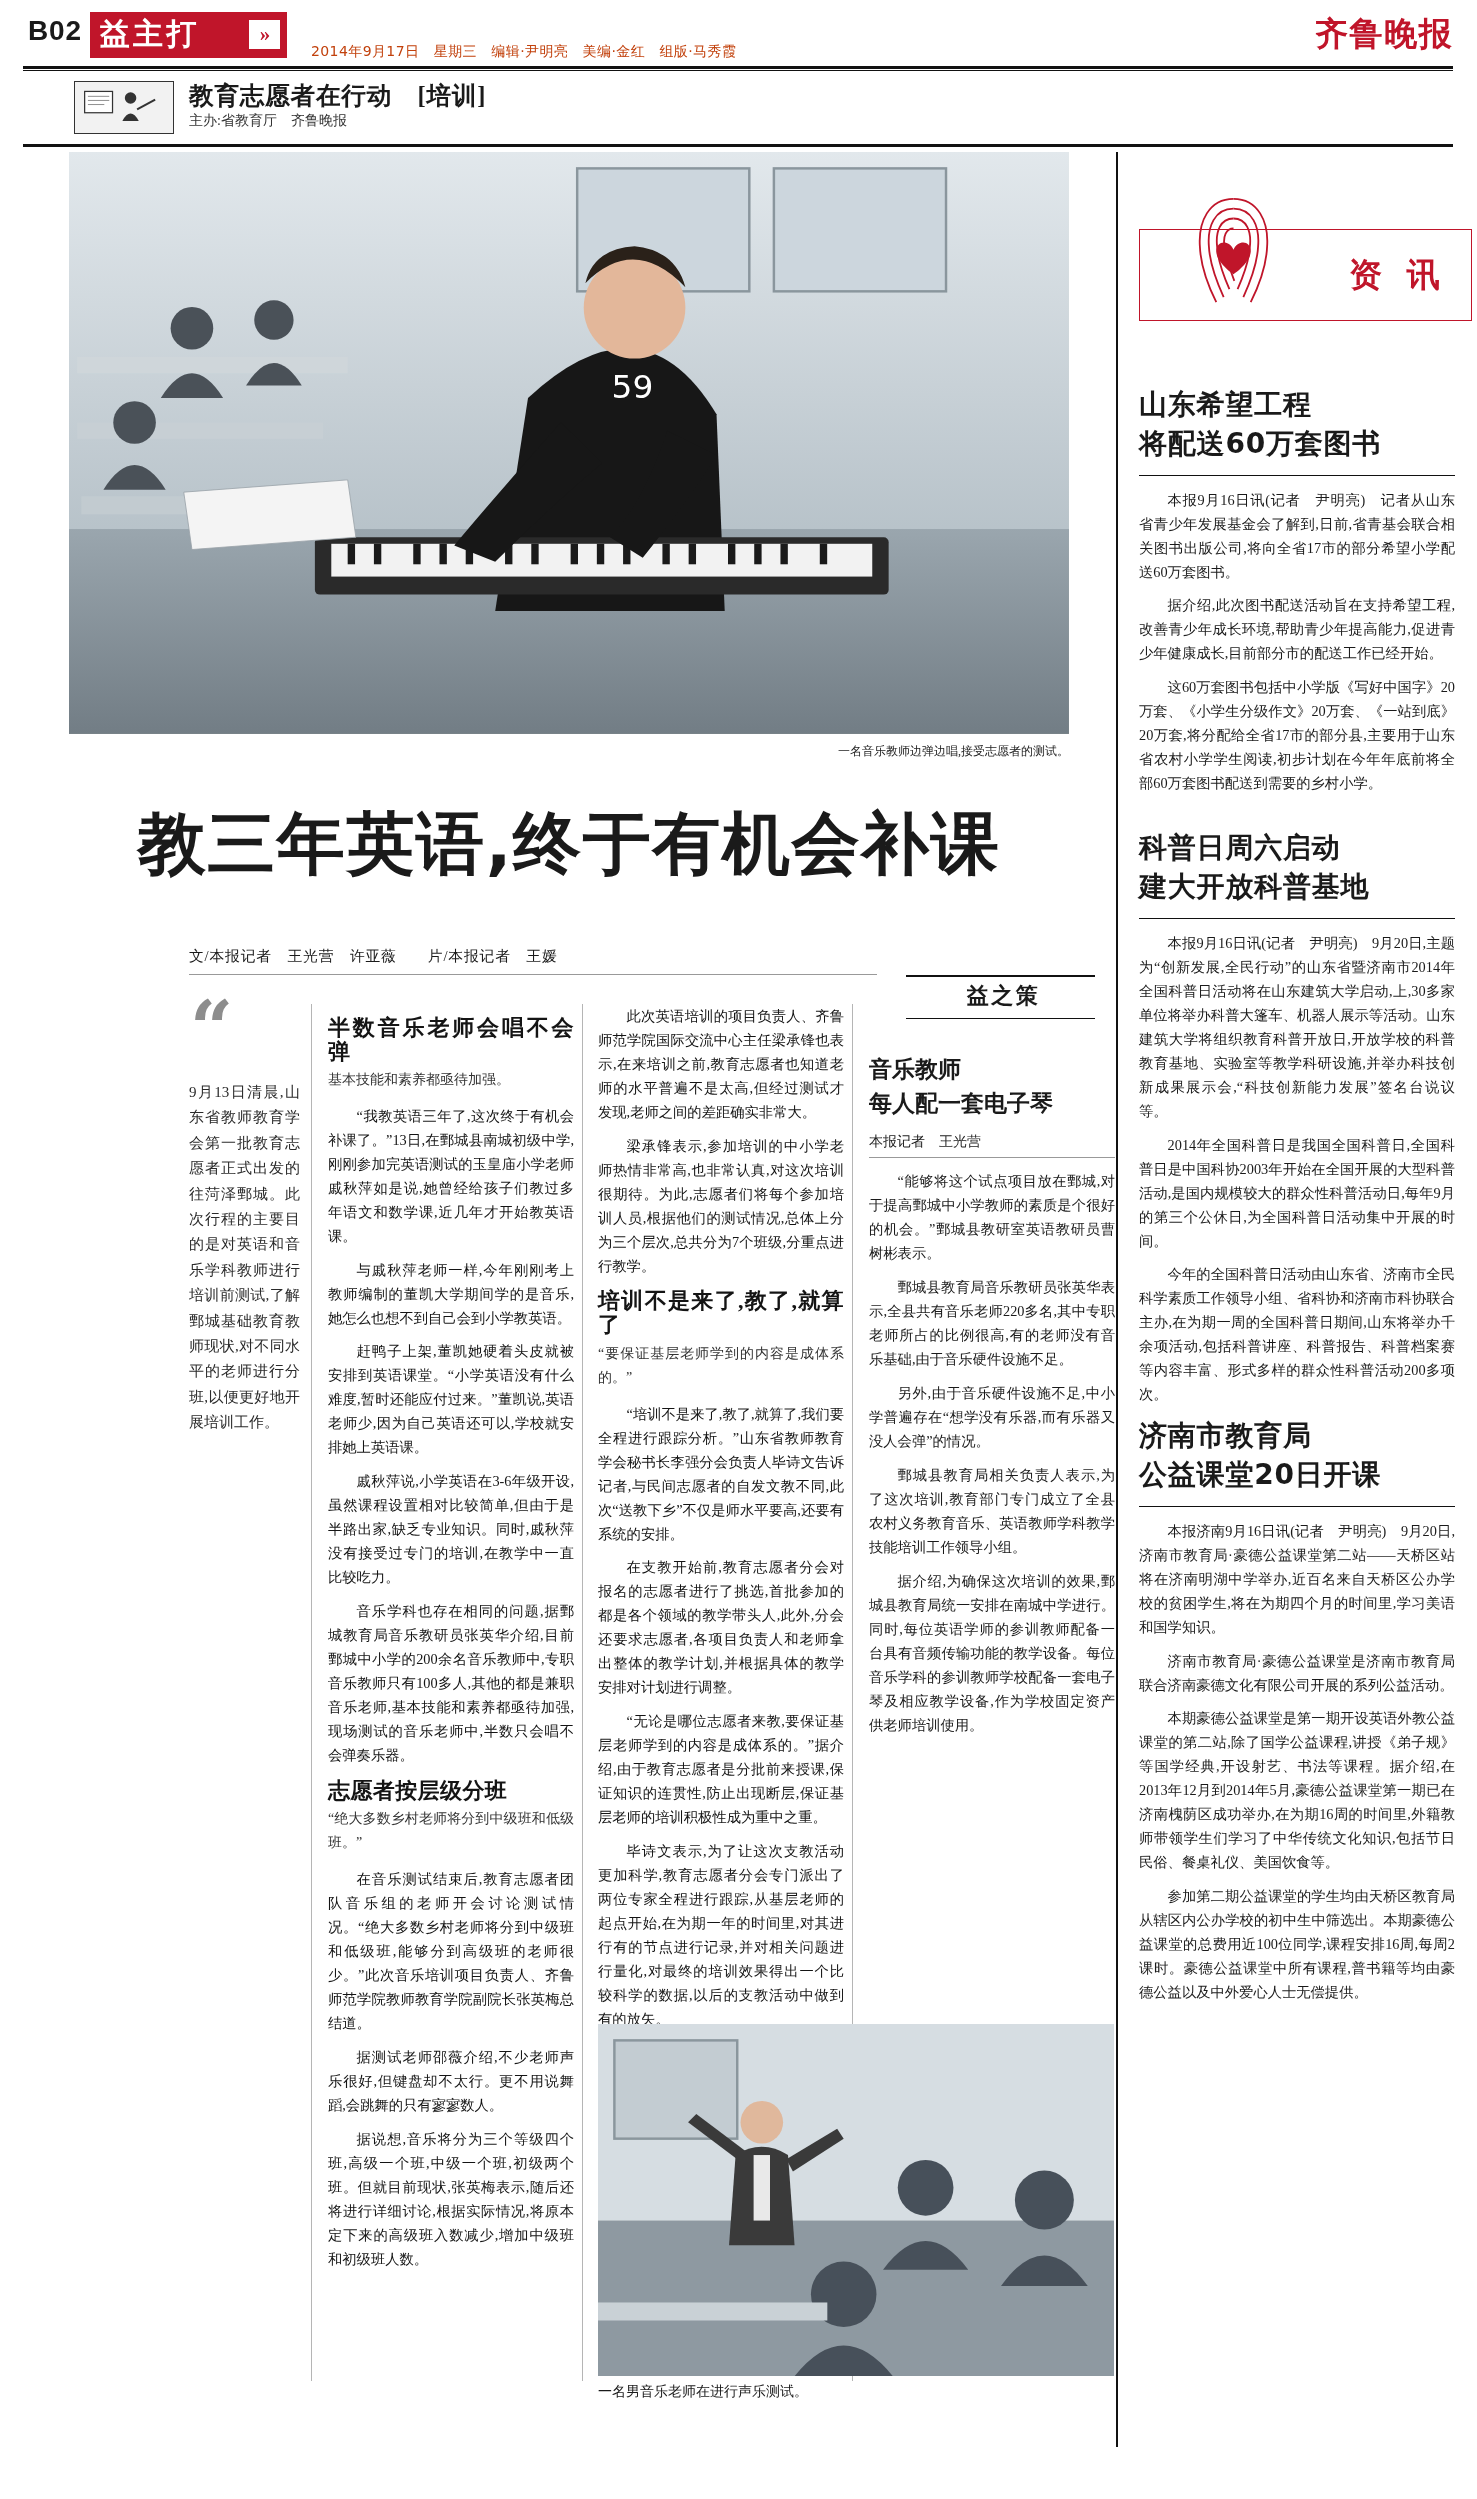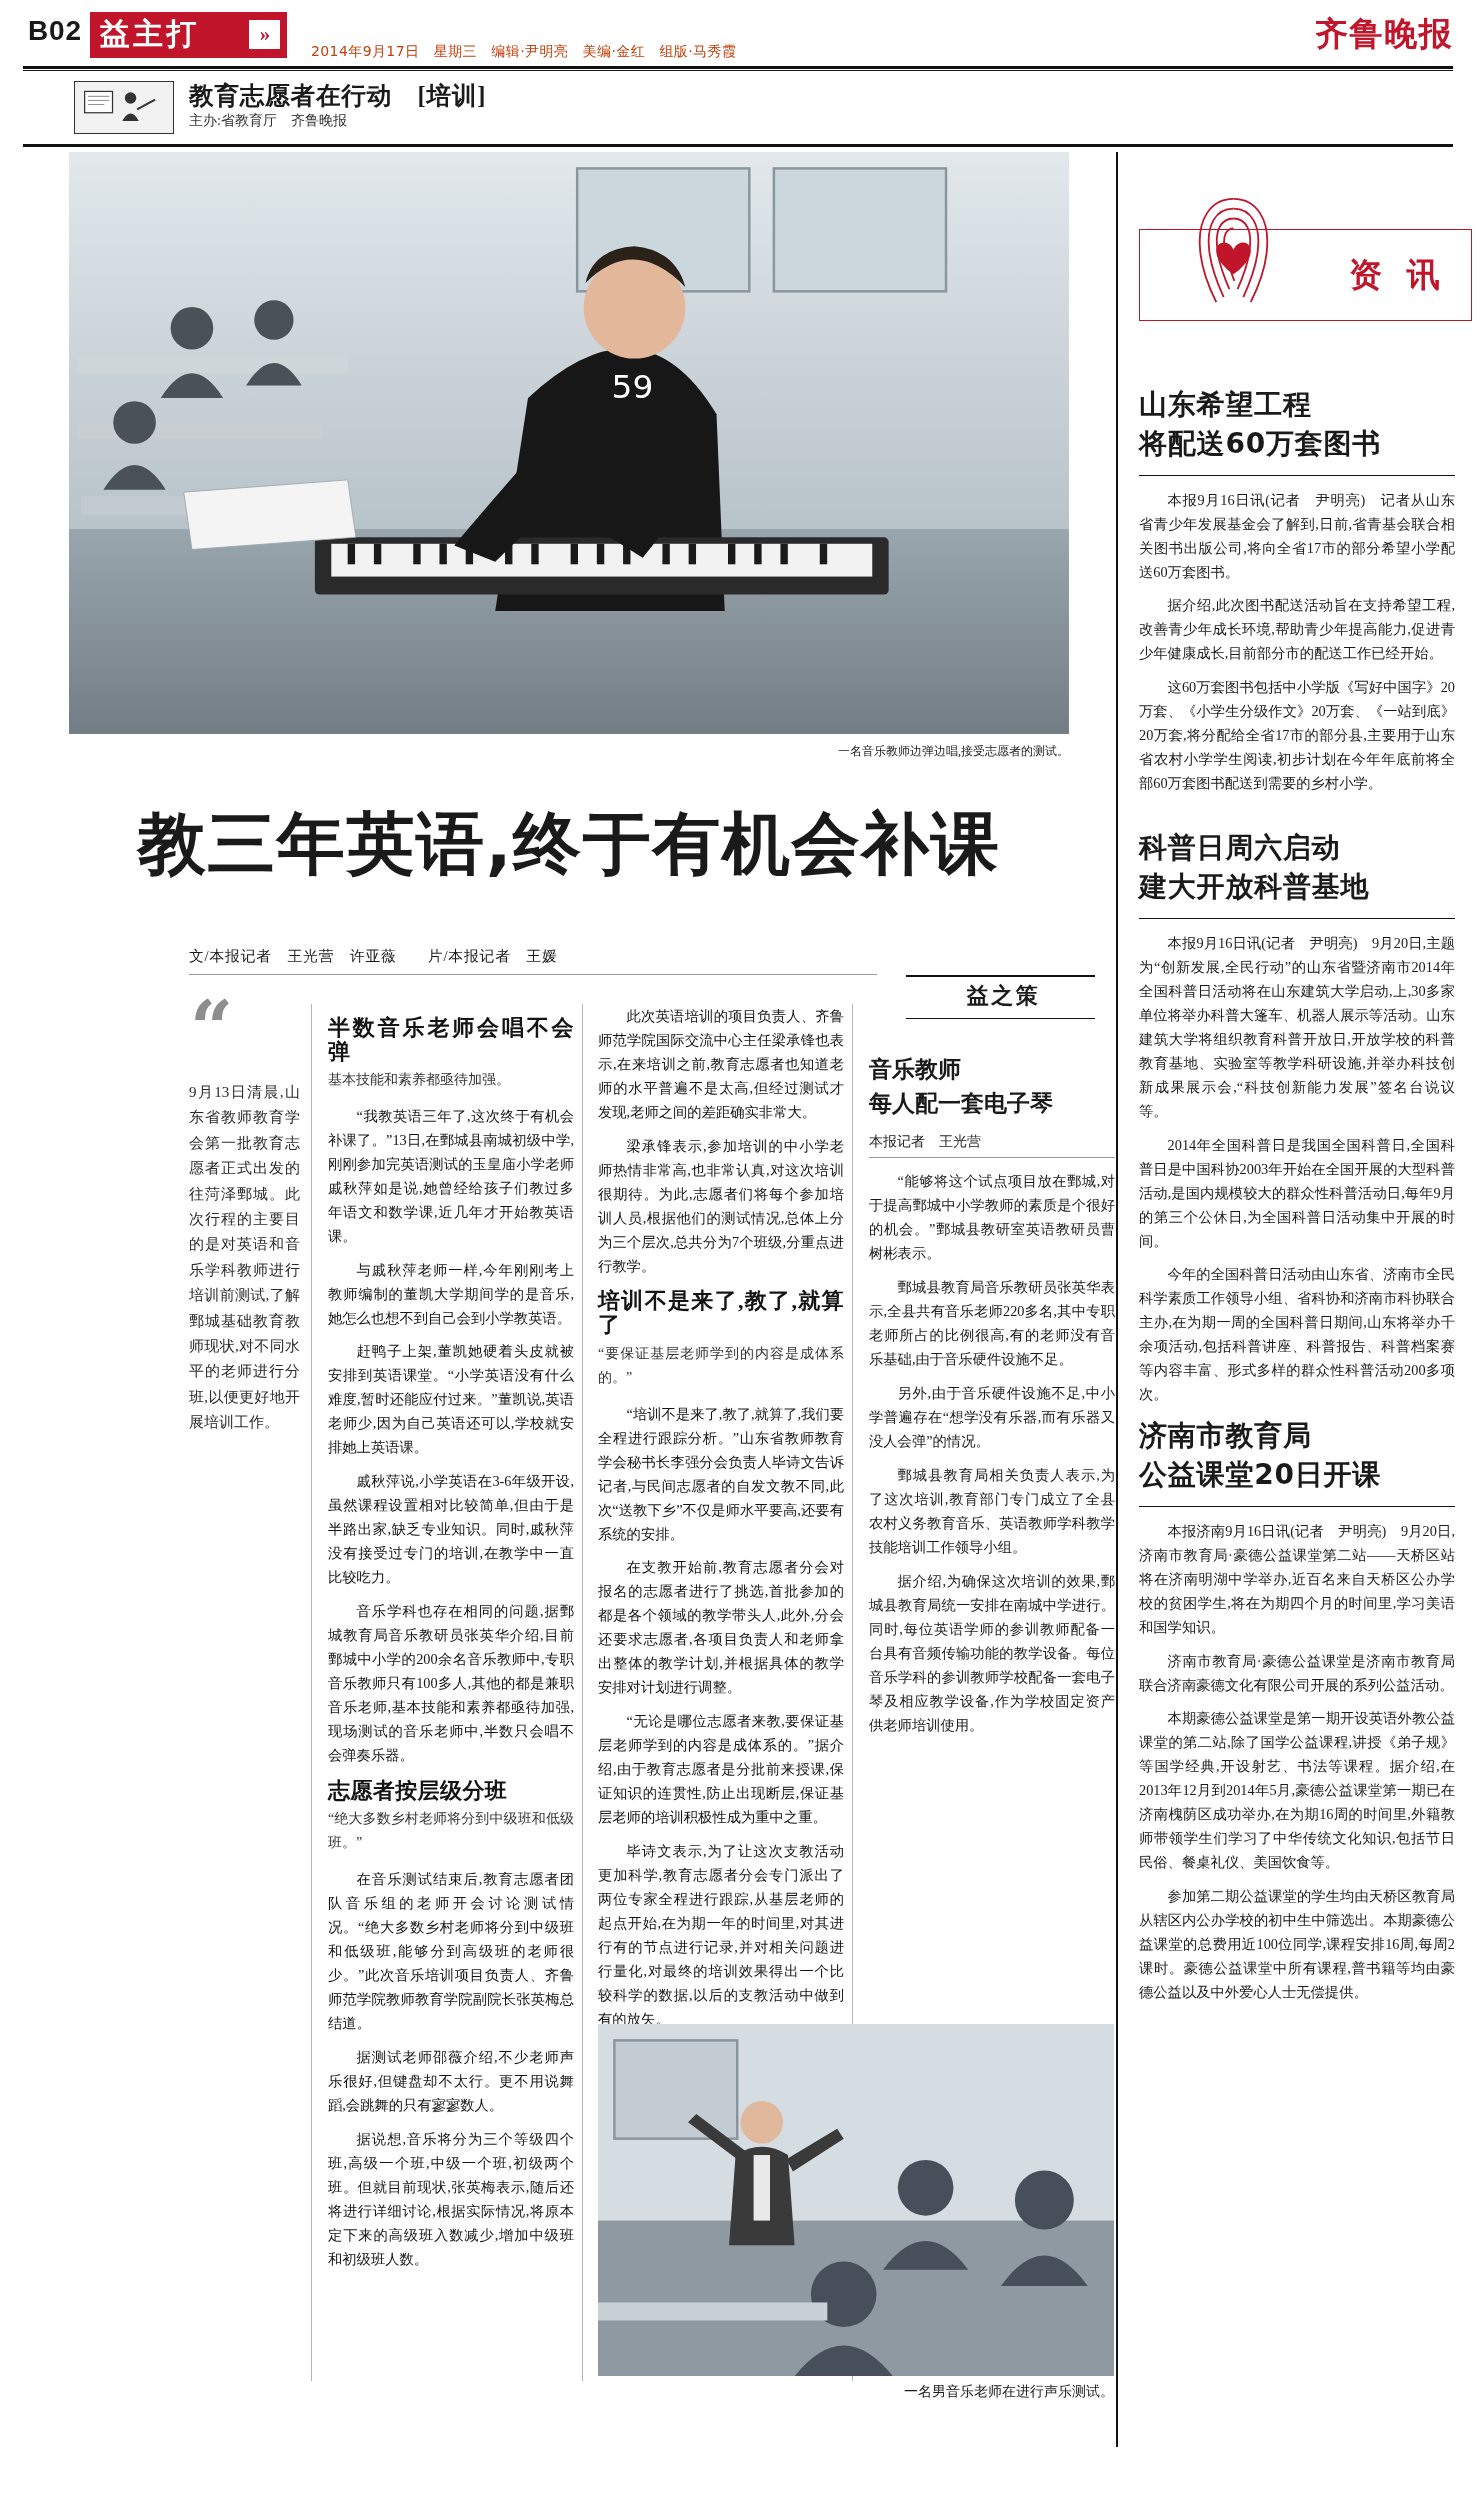--- a/index.html
+++ b/index.html
@@ -68,21 +68,21 @@
   .zixun-box{position:absolute;left:1139px;top:229px;width:311px;height:90px;border:1.6px solid #c0152a;padding-left:20px;}
   .zixun-t{position:absolute;right:24.6px;top:23px;font-size:33px;font-weight:bold;color:#c0152a;letter-spacing:6.6px;font-family:"DejaVu Sans",sans-serif;}
   .fingerprint{position:absolute;left:1180px;top:189px;width:107px;height:123px;}
 
   .rail-h{font-size:28px;font-weight:bold;line-height:39px;letter-spacing:0.8px;font-family:"DejaVu Sans",sans-serif;}
   .rail-rule{height:1.6px;background:#111;margin:11.5px 0 11.5px 0;}
   .rail-p{font-size:14.3px;line-height:24px;text-align:justify;text-indent:2em;margin:0 0 9.8px 0;}
 
   
   .photo-bot{position:absolute;left:598px;top:2024px;width:516px;height:352px;background:#aab4bb;overflow:hidden;}
-  .cap-bot{position:absolute;left:598px;top:2383px;width:516px;font-size:14px;text-align:right;}
+  .cap-bot{position:absolute;left:598px;top:2383px;width:516px;font-size:14px;text-align:left;}
 
   .imgnoise{position:absolute;inset:0;}
 </style>
 </head>
 <body>
 
 <div class="page">
 
   <div class="masthead">
     <div class="folio">B02</div>

